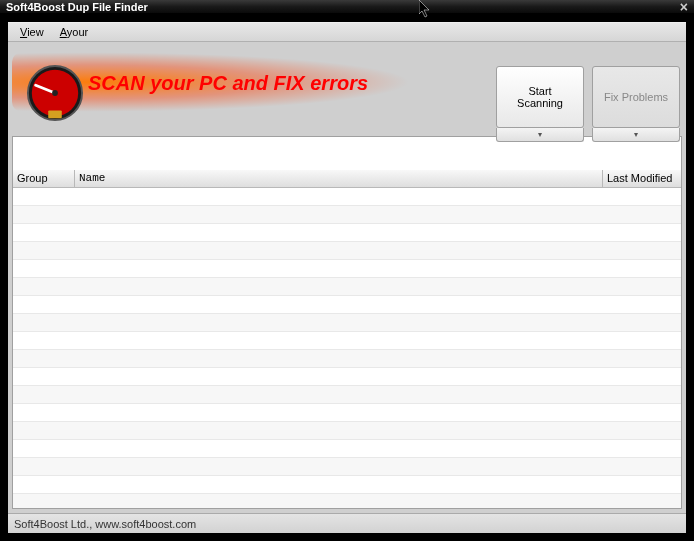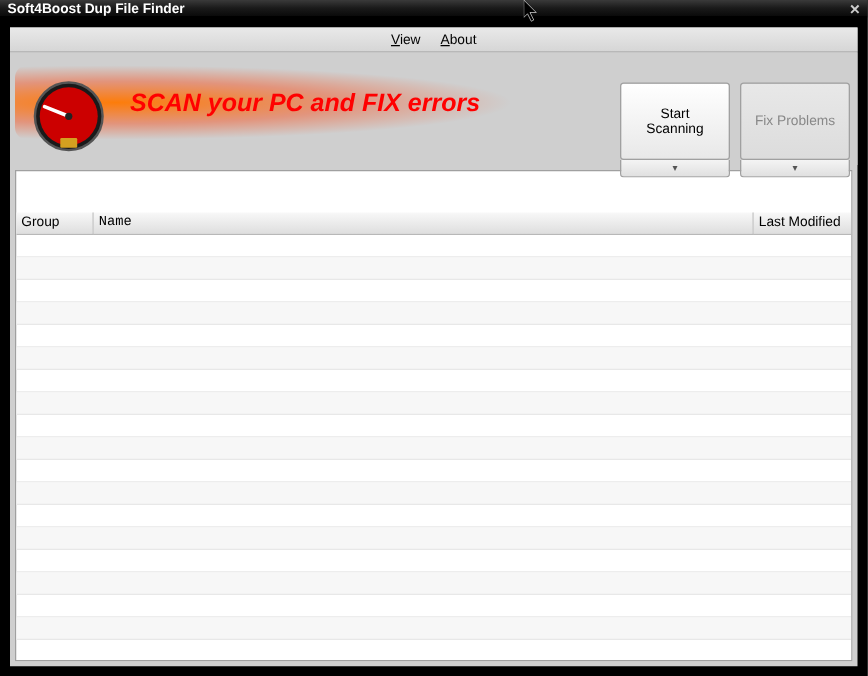--- a/index.html
+++ b/index.html
@@ -1,27 +1,27 @@
 <!DOCTYPE html>
 <html><head>
 <meta charset="utf-8">
 <style>
 * { box-sizing: border-box; margin: 0; padding: 0; }
 html, body { width: 694px; height: 541px; font-family: Tahoma, Arial, sans-serif; font-size: 11px; overflow: hidden; background: #000; }
 .window { width: 694px; height: 541px; background: #000; position: relative; }
 .titlebar { height: 14px; background: linear-gradient(#3a3a3a, #1a1a1a 50%, #0a0a0a); display: flex; align-items: center; padding: 0 6px; color: #fff; font-weight: bold; font-size: 11px; border-bottom: 1px solid #000; }
 .titlebar .close { margin-left: auto; color: #ccc; cursor: pointer; font-size: 14px; }
 .client { position: absolute; top: 22px; left: 8px; right: 8px; bottom: 8px; background: #cfcfcf; display: flex; flex-direction: column; }
-.menubar { height: 20px; background: linear-gradient(#e8e8e8, #d6d6d6); display: flex; align-items: center; padding: 0 22px; gap: 4px; border-bottom: 1px solid #b0b0b0; border-top: 1px solid #f0f0f0; justify-content: center; }
+.menubar { height: 20px; background: linear-gradient(#e8e8e8, #d6d6d6); display: flex; align-items: center; padding: 0 6px; gap: 4px; border-bottom: 1px solid #b0b0b0; border-top: 1px solid #f0f0f0; }
 .menuitem { padding: 2px 6px; cursor: default; }
 .u { text-decoration: underline; }
 .banner { height: 90px; background: #cfcfcf; position: relative; display: flex; align-items: flex-start; }
 .bannerbg { position: absolute; left: 4px; top: 10px; width: 400px; height: 60px; background: radial-gradient(ellipse at 20% 50%, rgba(255,120,0,0.95), rgba(255,60,0,0.4) 40%, rgba(255,60,0,0) 70%); border-radius: 10px; }
 .gauge { position: absolute; left: 18px; top: 22px; width: 58px; height: 58px; }
-.slogan { position: absolute; left: 96px; top: 30px; color: #ff0000; font-size: 20px; font-weight: bold; font-style: italic; }
+.slogan { position: absolute; left: 80px; top: 30px; color: #ff0000; font-size: 20px; font-weight: bold; font-style: italic; }
 .buttons { position: absolute; right: 6px; top: 24px; display: flex; gap: 8px; }
 .bigbtn { width: 88px; height: 62px; border: 1px solid #a0a0a0; background: linear-gradient(#ffffff,#e8e8e8); border-radius: 3px; display: flex; align-items: center; justify-content: center; text-align: center; font-size: 11px; cursor: pointer; }
 .bigbtn.disabled { color: #888; background: linear-gradient(#e8e8e8,#dcdcdc); cursor: default; }
 .dropbtn { width: 88px; height: 14px; border: 1px solid #a0a0a0; border-top: none; background: linear-gradient(#f4f4f4,#e0e0e0); border-radius: 0 0 3px 3px; display: flex; align-items: center; justify-content: center; font-size: 8px; color: #555; cursor: pointer; }
 .btncol { display: flex; flex-direction: column; }
 .tablewrap { flex: 1; margin: 4px; border: 1px solid #a0a0a0; background: #fff; display: flex; flex-direction: column; overflow: hidden; }
 .thead { display: flex; height: 18px; margin-top: 33px; }
 .th { background: linear-gradient(#f8f8f8,#dedede); border-right: 1px solid #b8b8b8; border-bottom: 1px solid #b8b8b8; padding: 2px 4px; font-size: 11px; cursor: default; }
 .th:last-child { border-right: none; }
 .col-group { width: 62px; }
@@ -44,21 +44,21 @@
     </svg>
 
   <div class="titlebar">
     <span>Soft4Boost Dup File Finder</span>
     <span class="close">×</span>
   </div>
 
   <div class="client">
     <div class="menubar">
       <span class="menuitem"><span class="u">V</span><span>iew</span></span>
-      <span class="menuitem"><span class="u">A</span><span>bout</span></span>
+      <span class="menuitem"><span class="u">A</span><span>your</span></span>
     </div>
 
     <div class="banner">
       <div class="bannerbg"></div>
       <svg class="gauge" viewBox="0 0 60 60">
         <circle cx="30" cy="30" r="28" fill="#1a1a1a" stroke="#555" stroke-width="2"></circle>
         <circle cx="30" cy="30" r="24" fill="#c00"></circle>
         <path d="M30 30 L10 22" stroke="#fff" stroke-width="3" stroke-linecap="round"></path>
         <circle cx="30" cy="30" r="3" fill="#222"></circle>
         <rect x="23" y="48" width="14" height="8" rx="1" fill="#d4a020"></rect>
@@ -188,14 +188,17 @@
           </div>
           <div class="trow">
             <div class="td col-group"></div>
             <div class="td col-name"></div>
             <div class="td col-mod"></div>
             <div class="td col-size"></div>
           </div>
         </div>
     </div>
 
+    <div class="statusbar">
+      <span>Soft4Boost Ltd., www.soft4boost.com</span>
+    </div>
   </div>
 </div>
 
 </body></html>

